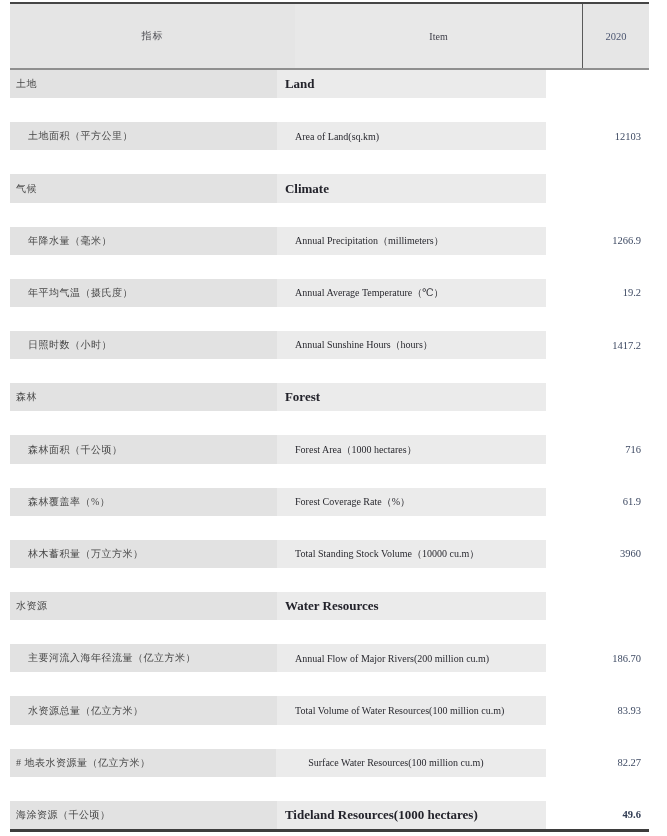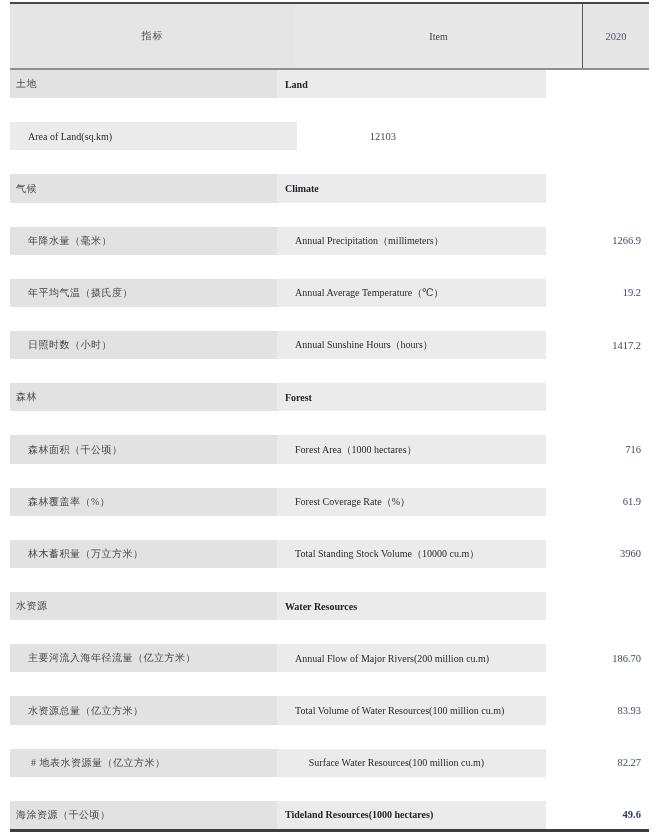--- a/index.html
+++ b/index.html
@@ -45,26 +45,26 @@
   .c2{width:287px;background:var(--col2-bg);}
   .c3{width:67px;background:var(--col3-bg);justify-content:flex-end;padding-right:8px;margin-left:40px;}
   .zh{font-size:10px;color:var(--zh-color);letter-spacing:0.5px;white-space:nowrap;}
   .en{font-size:10px;color:var(--en-color);white-space:nowrap;}
   .val{font-size:10.5px;color:var(--val-color);}
   
   .row.section  .c1{padding-left:6px;}
   .row.section  .c2{padding-left:8px;}
   .row.item     .c1{padding-left:18px;}
   .row.item     .c2{padding-left:18px;}
-  .row.subitem  .c1{padding-left:21px;}
+  .row.subitem  .c1{padding-left:6px;}
   .row.subitem  .c2{padding-left:32px;}
   .row.section-value .c1{padding-left:6px;}
   .row.section-value .c2{padding-left:8px;}
   .row.section .en,
-  .row.section-value .en{font-weight:700;font-size:10px;color:#23232b;}
+  .row.section-value .en{font-weight:700;font-size:13px;color:#23232b;}
   .row.section-value .val{font-weight:700;color:#2f3b52;}
 </style>
 </head>
 <body>
 
 <div class="page">
   <div class="stat-table">
     <div class="thead">
       <div class="th th-c1">
         <span class="th-zh">指标</span>
@@ -82,20 +82,23 @@
             <span class="zh">土地</span>
           </div>
           <div class="cell c2">
             <span class="en">Land</span>
           </div>
           <div class="cell c3">
             <span class="val"></span>
           </div>
         </div>
         <div class="row item">
+          <div class="cell c1">
+            <span class="zh">土地面积（平方公里）</span>
+          </div>
           <div class="cell c2">
             <span class="en">Area of Land(sq.km)</span>
           </div>
           <div class="cell c3">
             <span class="val">12103</span>
           </div>
         </div>
         <div class="row section">
           <div class="cell c1">
             <span class="zh">气候</span>

